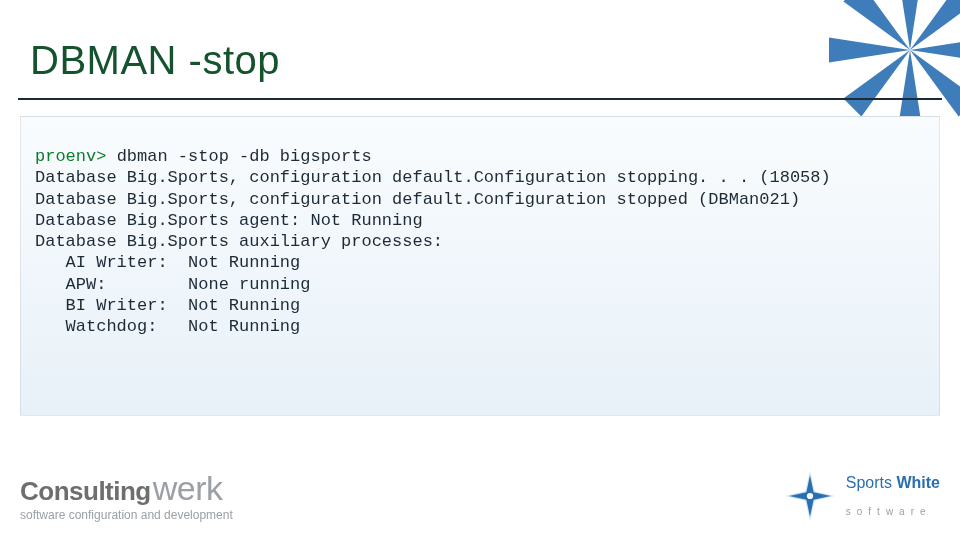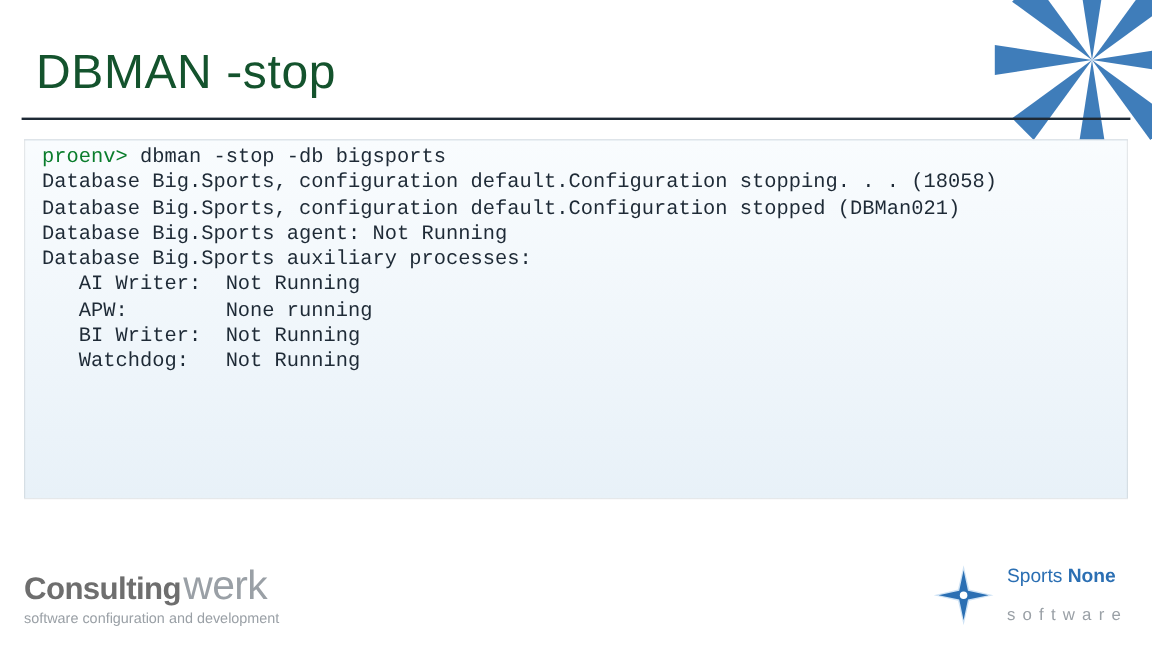--- a/index.html
+++ b/index.html
@@ -40,21 +40,21 @@
   }
   
   .panel {
     position: absolute;
     left: 20px;
     right: 20px;
     top: 116px;
     height: 300px;
     background: linear-gradient(180deg, #f9fcfe 0%, #e8f1f8 100%);
     border: 1px solid rgba(0,0,0,0.08);
-    padding: 4px 14px;
+    padding: 29px 14px;
     font-family: "Consolas", "Menlo", "Courier New", monospace;
     font-size: 17px;
     line-height: 1.25;
     color: #1e2a36;
     white-space: pre;
   }
   .prompt { color: #0a7d2c; }
   .cmd    { color: #1e2a36; }
   .msg    { color: #1e2a36; }
   .row { display: block; }
@@ -95,21 +95,21 @@
     right: 20px;
     bottom: 18px;
     display: flex;
     align-items: center;
     gap: 10px;
   }
   .star-logo { width: 52px; height: 52px; flex: 0 0 52px; }
   .ws-text { display: flex; flex-direction: column; line-height: 1; }
   .ws-line1 { font-size: 16px; color: #2b6fb3; font-weight: 400; }
   .ws-line1 b { font-weight: 700; }
-  .ws-line2 { font-size: 14px; color: #9aa0a6; letter-spacing: 6px; margin-top: 16px; }
+  .ws-line2 { font-size: 10px; color: #9aa0a6; letter-spacing: 6px; margin-top: 16px; }
 </style>
 </head>
 <body>
 
 <div class="slide">
 
   <div class="burst">
     <svg viewBox="0 0 200 200">
       <g transform="translate(100 100)">
         <g fill="#2b6fb3" opacity="0.9">
@@ -144,19 +144,19 @@
       <svg viewBox="0 0 100 100">
         <g transform="translate(50 50)">
           <polygon fill="#cfe3f5" points="0,-48 9,-9 48,0 9,9 0,48 -9,9 -48,0 -9,-9"></polygon>
           <polygon fill="#2b6fb3" points="0,-40 7,-7 40,0 7,7 0,40 -7,7 -40,0 -7,-7"></polygon>
           <circle r="6" fill="#ffffff"></circle>
         </g>
       </svg>
     </div>
     <div class="ws-text">
       <div class="ws-line1">
-        <span>Sports </span><b>None</b>
+        <span>Sports </span><b>White</b>
       </div>
       <div class="ws-line2">software</div>
     </div>
   </div>
 
 </div>
 
 </body></html>

